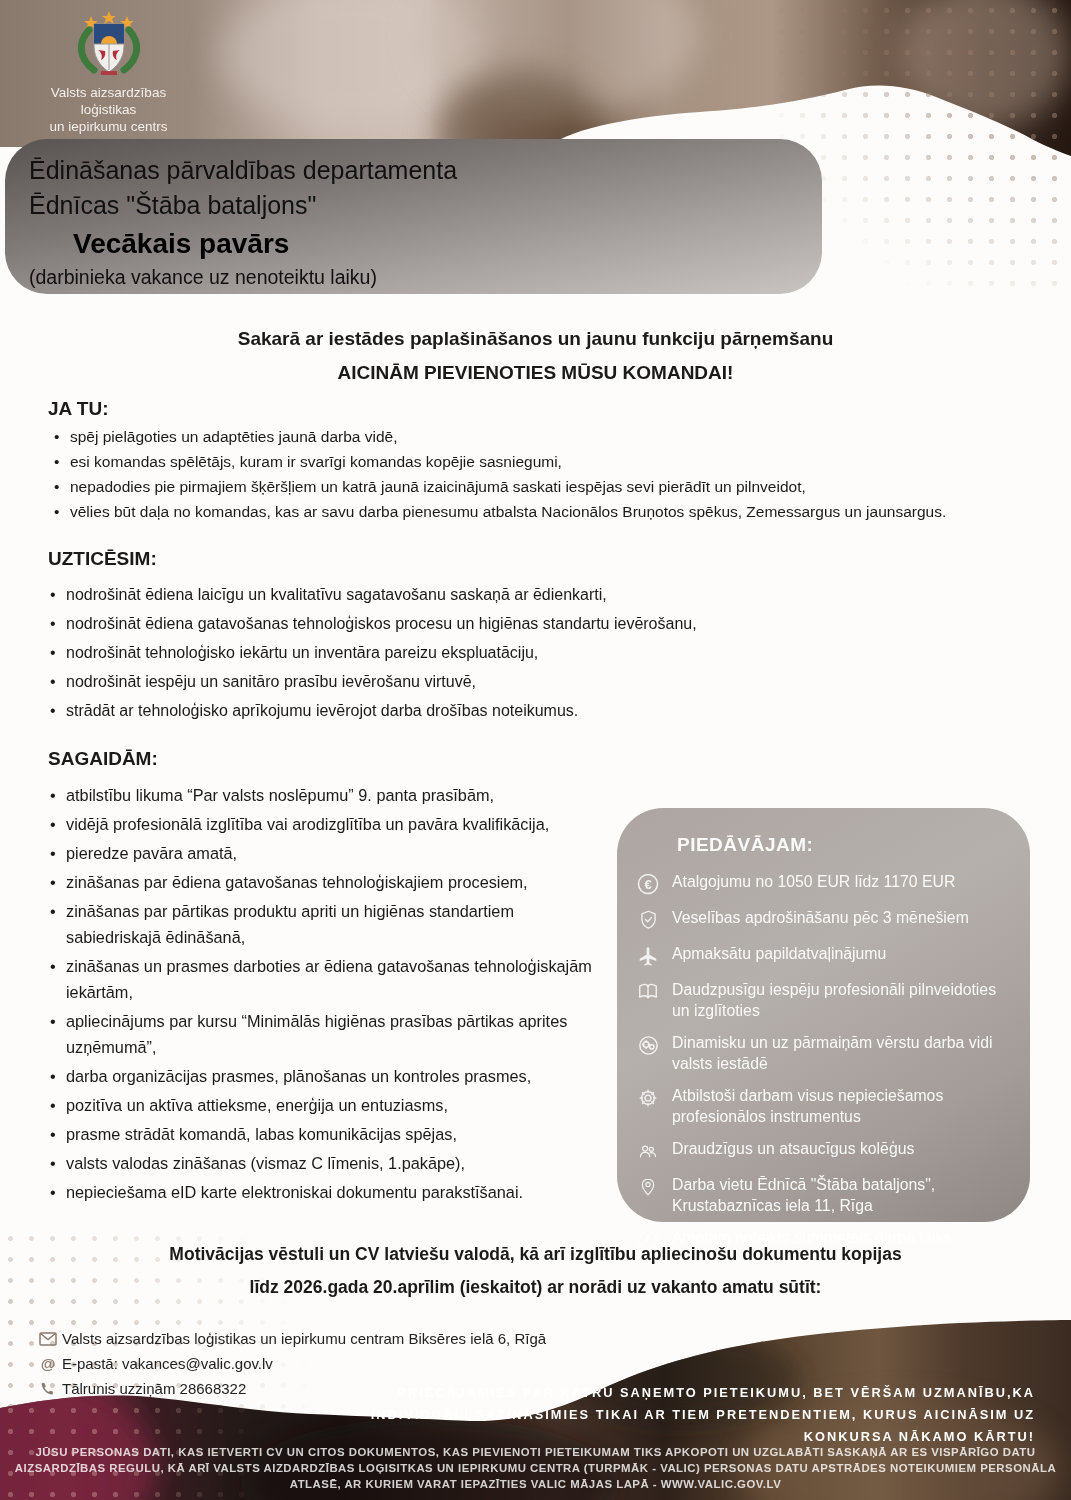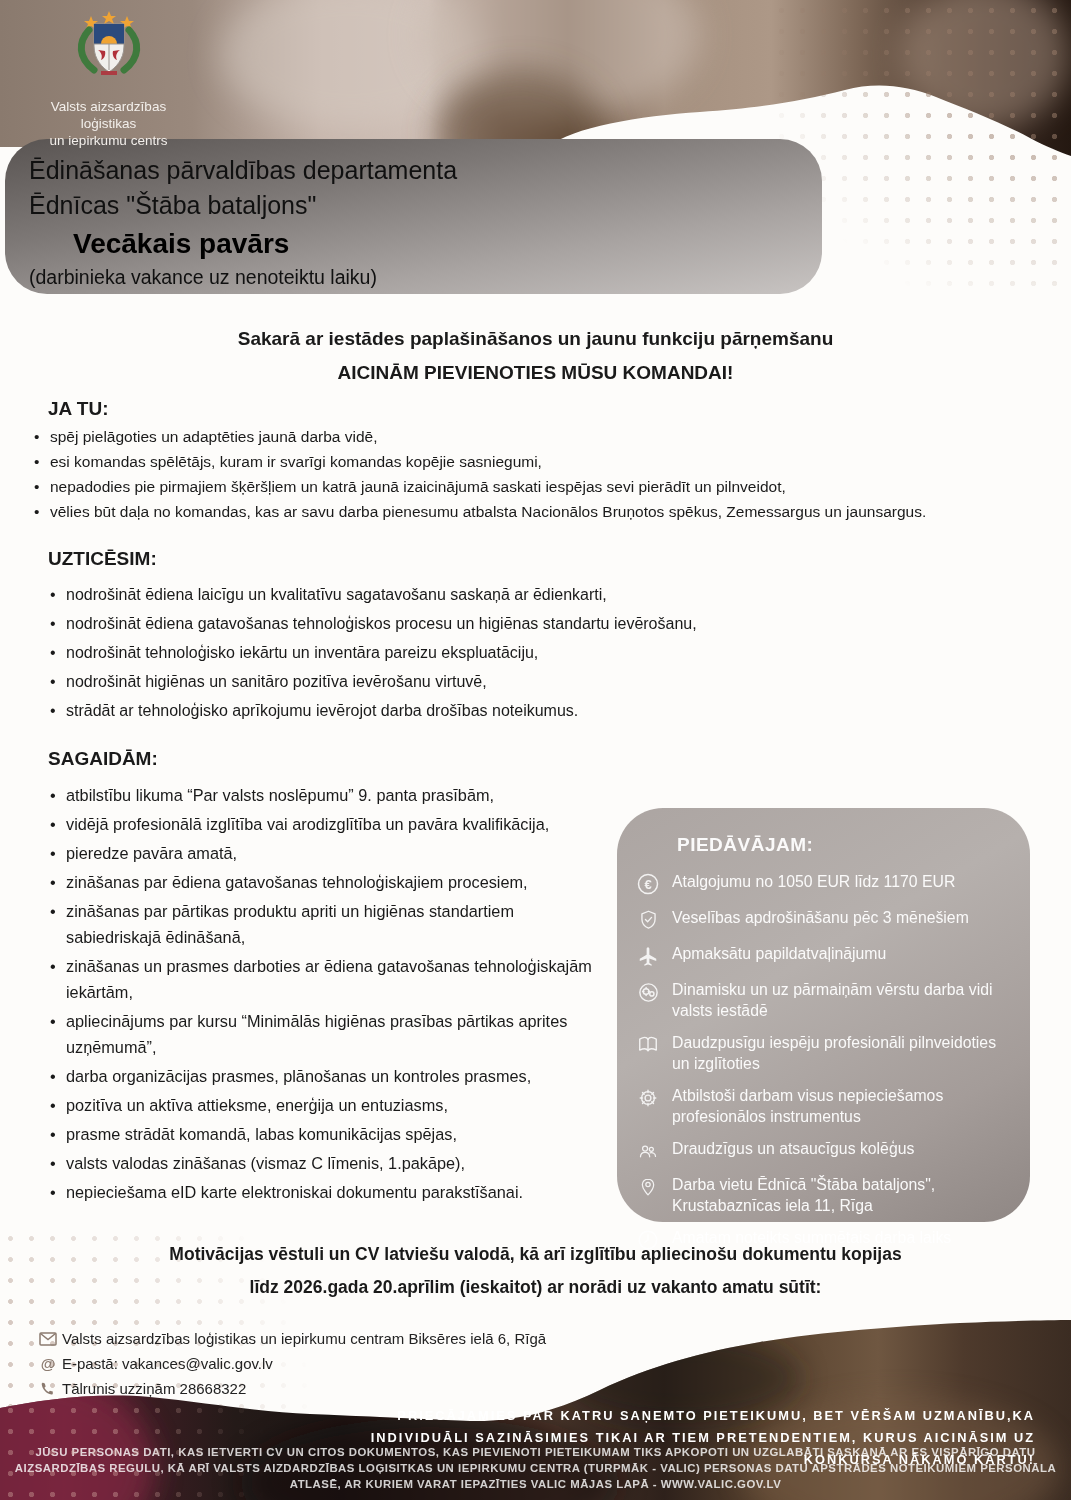--- a/index.html
+++ b/index.html
@@ -22,38 +22,38 @@
     background-image:radial-gradient(circle, rgba(160,130,115,.42) 2.1px, rgba(160,130,115,0) 2.8px);
     -webkit-mask-image:radial-gradient(circle at 0% 80%, #000 30%, transparent 80%);
     mask-image:radial-gradient(circle at 0% 80%, #000 30%, transparent 80%);}
   .dots-bottom2{left:0;top:1400px;width:280px;height:100px;z-index:6;
     background-image:radial-gradient(circle, rgba(215,175,165,.38) 2.4px, rgba(215,175,165,0) 3px);
     -webkit-mask-image:linear-gradient(to right,#000 40%,transparent 95%);
     mask-image:linear-gradient(to right,#000 40%,transparent 95%);}
 
   
   .org{left:26px;top:6px;width:165px;text-align:center;z-index:3;}
-  .org .name{color:#f3efeb;font-size:13.5px;line-height:17px;margin-top:20px;}
+  .org .name{color:#f3efeb;font-size:13.5px;line-height:17px;margin-top:6px;}
 
   
   .hdrbox{left:5px;top:139px;width:817px;height:155px;border-radius:42px;z-index:2;
     background:linear-gradient(170deg,#595452 0%,#7d7876 35%,#a8a3a1 70%,#c8c4c2 100%);
     padding:14px 16px 0 24px;box-sizing:border-box;}
   .hdrbox .dept{font-size:25px;line-height:35px;color:#101010;}
   .hdrbox .pos{font-size:28px;line-height:38px;font-weight:bold;color:#000;margin-top:2px;margin-left:44px;}
   .hdrbox .note{font-size:19.5px;line-height:28px;color:#101010;}
 
   .intro{left:0;top:322px;width:1071px;text-align:center;font-weight:bold;font-size:19px;line-height:34px;}
 
   .sect-title{font-weight:bold;font-size:19px;}
   .blist .bitem{position:relative;padding-left:18px;}
   .blist .bitem::before{content:"•";position:absolute;left:2px;}
 
   .jatu-title{left:48px;top:398px;}
-  .jatu-list{left:32px;top:424px;width:985px;font-size:15.5px;line-height:25px;}
+  .jatu-list{left:52px;top:424px;width:985px;font-size:15.5px;line-height:25px;}
   .uzt-title{left:48px;top:548px;}
   .uzt-list{left:48px;top:580px;width:985px;font-size:16px;line-height:29px;}
   .sag-title{left:48px;top:748px;}
   .sag-list{left:48px;top:782px;width:560px;font-size:16.3px;line-height:26px;}
   .sag-list .bitem{margin-bottom:3px;}
 
   
   .offer{left:617px;top:808px;width:413px;height:414px;border-radius:46px;z-index:2;
     background:linear-gradient(150deg,#aca5a2 0%,#b6b0ad 40%,#a49c99 75%,#8f8784 100%);
     box-sizing:border-box;padding:26px 18px 0 16px;color:rgba(255,255,255,.94);}
@@ -64,21 +64,21 @@
   .otext{font-size:15.8px;line-height:20.5px;}
 
   .closing{left:0;top:1238px;width:1071px;text-align:center;font-weight:bold;font-size:17.5px;line-height:33px;z-index:5;}
 
   .contacts{left:38px;top:1326px;z-index:5;}
   .crow{display:flex;align-items:center;gap:4px;height:25px;font-size:15px;color:#222;}
   .cicon{width:20px;display:flex;justify-content:center;color:#8b7a6f;font-size:15px;font-weight:bold;}
   .cicon svg{stroke:#8b7a6f;fill:none;stroke-width:1.5;}
 
   .notice{right:36px;top:1382px;width:680px;text-align:right;z-index:5;
-    color:#fff;font-weight:bold;font-size:12.8px;letter-spacing:2px;line-height:22px;margin-top:23px;}
+    color:#fff;font-weight:bold;font-size:12.8px;letter-spacing:2px;line-height:22px;}
   .privacy{left:0;right:0;top:1444px;text-align:center;z-index:5;
     color:rgba(255,255,255,.8);font-weight:bold;font-size:11.4px;letter-spacing:.5px;line-height:16px;}
 </style>
 </head>
 <body>
 
 <div class="page">
 
   <svg class="abs" style="left:0;top:0;" width="1071" height="340" viewBox="0 0 1071 340">
     <defs>
@@ -151,21 +151,21 @@
     <div class="bitem">esi komandas spēlētājs, kuram ir svarīgi komandas kopējie sasniegumi,</div>
     <div class="bitem">nepadodies pie pirmajiem šķēršļiem un katrā jaunā izaicinājumā saskati iespējas sevi pierādīt un pilnveidot,</div>
     <div class="bitem">vēlies būt daļa no komandas, kas ar savu darba pienesumu atbalsta Nacionālos Bruņotos spēkus, Zemessargus un jaunsargus.</div>
   </div>
 
   <div class="abs sect-title uzt-title">UZTICĒSIM:</div>
   <div class="abs blist uzt-list">
     <div class="bitem">nodrošināt ēdiena laicīgu un kvalitatīvu sagatavošanu saskaņā ar ēdienkarti,</div>
     <div class="bitem">nodrošināt ēdiena gatavošanas tehnoloģiskos procesu un higiēnas standartu ievērošanu,</div>
     <div class="bitem">nodrošināt tehnoloģisko iekārtu un inventāra pareizu ekspluatāciju,</div>
-    <div class="bitem">nodrošināt higiēnas un sanitāro pozitīva ievērošanu virtuvē,</div>
+    <div class="bitem">nodrošināt iespēju un sanitāro prasību ievērošanu virtuvē,</div>
     <div class="bitem">strādāt ar tehnoloģisko aprīkojumu ievērojot darba drošības noteikumus.</div>
   </div>
 
   <div class="abs sect-title sag-title">SAGAIDĀM:</div>
   <div class="abs blist sag-list">
     <div class="bitem">atbilstību likuma “Par valsts noslēpumu” 9. panta prasībām,</div>
     <div class="bitem">vidējā profesionālā izglītība vai arodizglītība un pavāra kvalifikācija,</div>
     <div class="bitem">pieredze pavāra amatā,</div>
     <div class="bitem">zināšanas par ēdiena gatavošanas tehnoloģiskajiem procesiem,</div>
     <div class="bitem">zināšanas par pārtikas produktu apriti un higiēnas standartiem sabiedriskajā ēdināšanā,</div>
@@ -205,38 +205,38 @@
       <span class="oicon">
         <svg width="22" height="22" viewBox="0 0 24 24">
             <path d="M21,15 L13.5,10.5 V4.5 C13.5,3.4 12.8,2.5 12,2.5 C11.2,2.5 10.5,3.4 10.5,4.5 V10.5 L3,15 V17.5 L10.5,14.8 V19.5 L8,21.2 V22.5 L12,21.3 L16,22.5 V21.2 L13.5,19.5 V14.8 L21,17.5 Z" fill="#fff" stroke="none"></path>
           </svg>
       </span>
       <span class="otext">Apmaksātu papildatvaļinājumu</span>
     </div>
 
     <div class="offer-item">
       <span class="oicon">
+        <svg width="24" height="22" viewBox="0 0 24 24">
+            <path d="M3,5.5 C8,2.8 10.8,3.6 12,5.8 C13.2,3.6 16,2.8 21,5.5 V17.5 C16,15.2 13.2,16 12,18.2 C10.8,16 8,15.2 3,17.5 Z"></path>
+            <path d="M12,5.8 V18.2"></path>
+          </svg>
+      </span>
+      <span class="otext">Daudzpusīgu iespēju profesionāli pilnveidoties un izglītoties</span>
+    </div>
+
+    <div class="offer-item">
+      <span class="oicon">
         <svg width="23" height="23" viewBox="0 0 24 24">
             <circle cx="12" cy="12" r="9"></circle>
             <circle cx="9.5" cy="11" r="3"></circle>
             <circle cx="15.5" cy="13.5" r="2.2"></circle>
             <path d="M9.5,6.8 v1.4 M9.5,13.8 v1.4 M5.8,11 h1.4 M11.8,11 h1.4"></path>
           </svg>
       </span>
       <span class="otext">Dinamisku un uz pārmaiņām vērstu darba vidi valsts iestādē</span>
-    </div>
-
-    <div class="offer-item">
-      <span class="oicon">
-        <svg width="24" height="22" viewBox="0 0 24 24">
-            <path d="M3,5.5 C8,2.8 10.8,3.6 12,5.8 C13.2,3.6 16,2.8 21,5.5 V17.5 C16,15.2 13.2,16 12,18.2 C10.8,16 8,15.2 3,17.5 Z"></path>
-            <path d="M12,5.8 V18.2"></path>
-          </svg>
-      </span>
-      <span class="otext">Daudzpusīgu iespēju profesionāli pilnveidoties un izglītoties</span>
     </div>
 
     <div class="offer-item">
       <span class="oicon">
         <svg width="22" height="22" viewBox="0 0 24 24">
             <circle cx="12" cy="12" r="3.2"></circle>
             <path d="M12,3.5 V6 M12,18 V20.5 M3.5,12 H6 M18,12 H20.5 M6,6 L7.8,7.8 M16.2,16.2 L18,18 M18,6 L16.2,7.8 M7.8,16.2 L6,18"></path>
             <circle cx="12" cy="12" r="7"></circle>
           </svg>
       </span>

